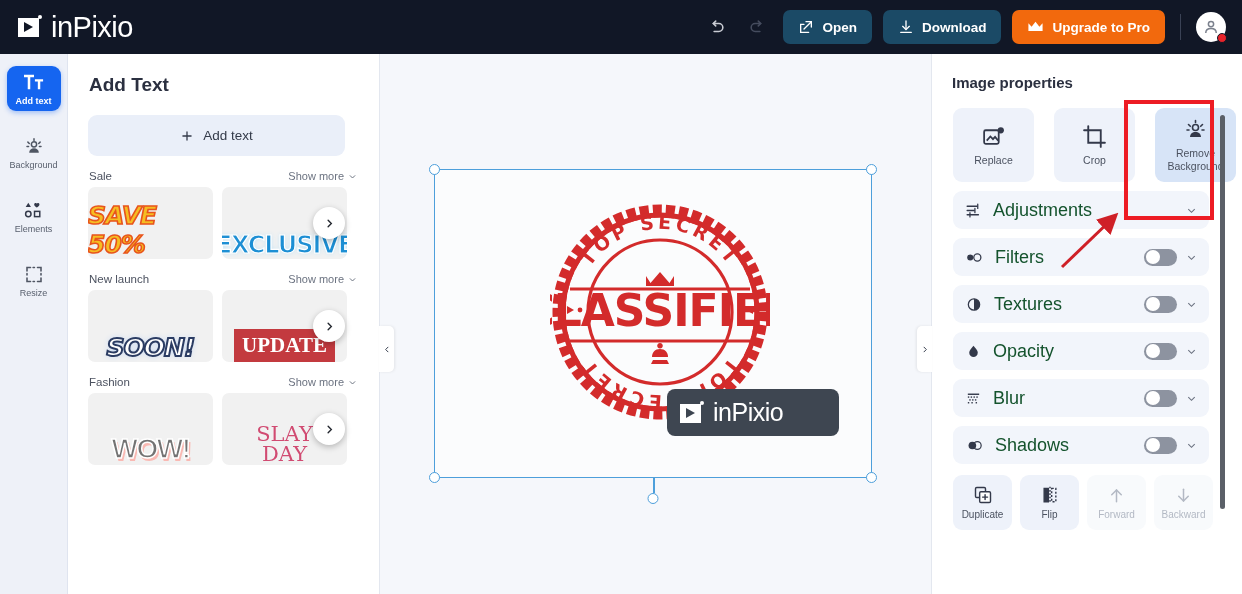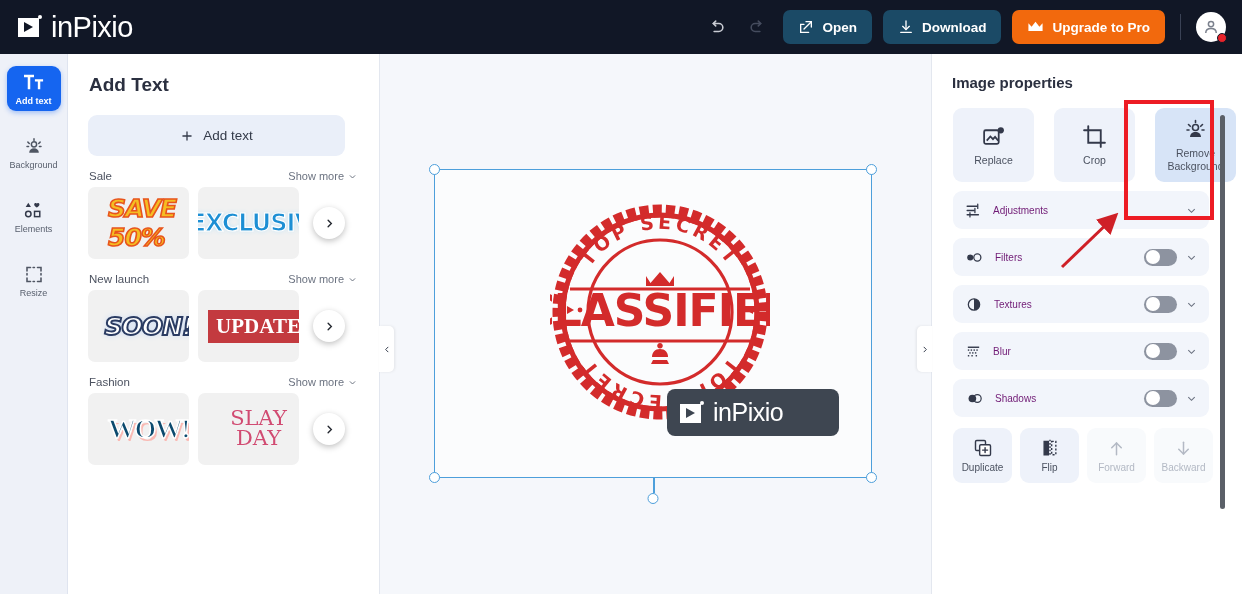--- a/index.html
+++ b/index.html
@@ -82,23 +82,23 @@
     font-size: 13.5px; color: #333a49;
   }
   .cat-head {
     display: flex; align-items: center; justify-content: space-between;
     margin: 14px 22px 5px 21px;
   }
   .cat-name { font-size: 11.5px; color: #4c5260; }
   .show-more { font-size: 11px; color: #6b7280; cursor: pointer; display: flex; align-items: center; gap: 4px; }
   .cards { display: flex; gap: 9px; margin-left: 20px; position: relative; }
   .tcard {
-    width: 101px; height: 72px; border-radius: 7px; background: #f1f1f1;
-    display: flex; align-items: center; justify-content: center; overflow: hidden;
-    cursor: pointer; position: relative; padding-left: 20px;
+    width: 125px; height: 72px; border-radius: 7px; background: #f1f1f1;
+    display: flex; align-items: flex-end; justify-content: center; overflow: hidden;
+    cursor: pointer; position: relative;
   }
   .next-circle {
     position: absolute; right: 34px; top: 50%; transform: translateY(-50%);
     width: 32px; height: 32px; border-radius: 50%; background: #fff;
     box-shadow: 0 2px 6px rgba(0,0,0,.25); display: flex;
     align-items: center; justify-content: center; cursor: pointer; z-index: 4;
   }
   .tpl-save {
     font-size: 25px; font-weight: bold; font-style: italic; color: #f5bd22;
     -webkit-text-stroke: 1.6px #e8541c; letter-spacing: -1px;
@@ -114,23 +114,23 @@
     font-size: 25px; font-weight: bold; font-style: italic; color: #ffffff;
     -webkit-text-stroke: 2px #2b3c63; letter-spacing: -1px;
     text-shadow: 0 0 6px #bcd3f5; font-family: "DejaVu Sans", sans-serif;
   }
   .tpl-update {
     font-size: 21px; font-weight: bold; color: #ffffff; background: #c33a3f;
     padding: 4px 8px; white-space: nowrap; letter-spacing: 0px;
     font-family: "Liberation Serif", serif;
   }
   .tpl-wow {
-    font-size: 28px; font-weight: bold; color: #0c4a6e; letter-spacing: -1.5px;
+    font-size: 28px; font-weight: bold; color: #737373; letter-spacing: -1.5px;
     -webkit-text-stroke: 1.5px #ffffff; text-shadow: 2px 3px 0 #f9b9b3;
-    font-family: Liberation Serif, serif;
+    font-family: Liberation Sans, sans-serif;
   }
   .tpl-slay {
     font-size: 21px; color: #d14b72; line-height: 0.95; text-align: center;
     font-family: "DejaVu Serif", serif; white-space: nowrap;
   }
 
   
   .canvas-area {
     position: absolute; top: 54px; left: 380px; width: 551px; height: 540px;
     background: #f5f7fb;
@@ -186,21 +186,21 @@
     gap: 5px; cursor: pointer; border: none;
   }
   .tool-btn.accent { background: #d7e4f7; }
   .tool-btn .lbl { font-size: 10.5px; color: #4b5260; text-align: center; line-height: 1.15; }
 
   .opt-row {
     margin: 9px 0 0 21px; width: 256px; height: 38px; border-radius: 9px;
     background: #f2f5fb; display: flex; align-items: center; padding: 0 12px;
     cursor: pointer;
   }
-  .opt-row .lbl { font-size: 10px; color: #701a75; margin-left: 11px; }
+  .opt-row .lbl { font-size: 18px; color: #14532d; margin-left: 11px; }
   .toggle {
     margin-left: auto; width: 33px; height: 17px; border-radius: 9px;
     background: #8d93a0; position: relative; cursor: pointer;
   }
   .toggle .knob {
     position: absolute; left: 1.5px; top: 1.5px; width: 14px; height: 14px;
     background: #fff; border-radius: 50%;
   }
   .chev { margin-left: 9px; }
   .chev-only { margin-left: auto; }
@@ -537,20 +537,32 @@
     </svg>
     <span class="lbl">Textures</span>
     <span class="toggle">
         <span class="knob"></span>
       </span>
     <svg class="chev" width="11" height="11" viewBox="0 0 24 24" fill="none" stroke="#6b7280" stroke-width="2.4">
         <polyline points="5,9 12,16 19,9"></polyline>
       </svg>
   </div>
 
+  <div class="opt-row">
+    <svg width="17" height="17" viewBox="0 0 24 24">
+      <path d="M12 4c4 4.6 6 7.3 6 9.8A6 6 0 0 1 6 13.8C6 11.3 8 8.6 12 4z" fill="#33394a"></path>
+    </svg>
+    <span class="lbl">Opacity</span>
+    <span class="toggle">
+        <span class="knob"></span>
+      </span>
+    <svg class="chev" width="11" height="11" viewBox="0 0 24 24" fill="none" stroke="#6b7280" stroke-width="2.4">
+        <polyline points="5,9 12,16 19,9"></polyline>
+      </svg>
+  </div>
 
   <div class="opt-row">
     <svg width="17" height="17" viewBox="0 0 24 24">
       <rect x="4" y="5" width="16" height="2" fill="#33394a"></rect>
       <g fill="#33394a">
         <rect x="4" y="9" width="2" height="2"></rect>
           <rect x="8" y="9" width="2" height="2"></rect>
         <rect x="12" y="9" width="2" height="2"></rect>
           <rect x="16" y="9" width="2" height="2"></rect>
         <rect x="6" y="13" width="2" height="2"></rect>

